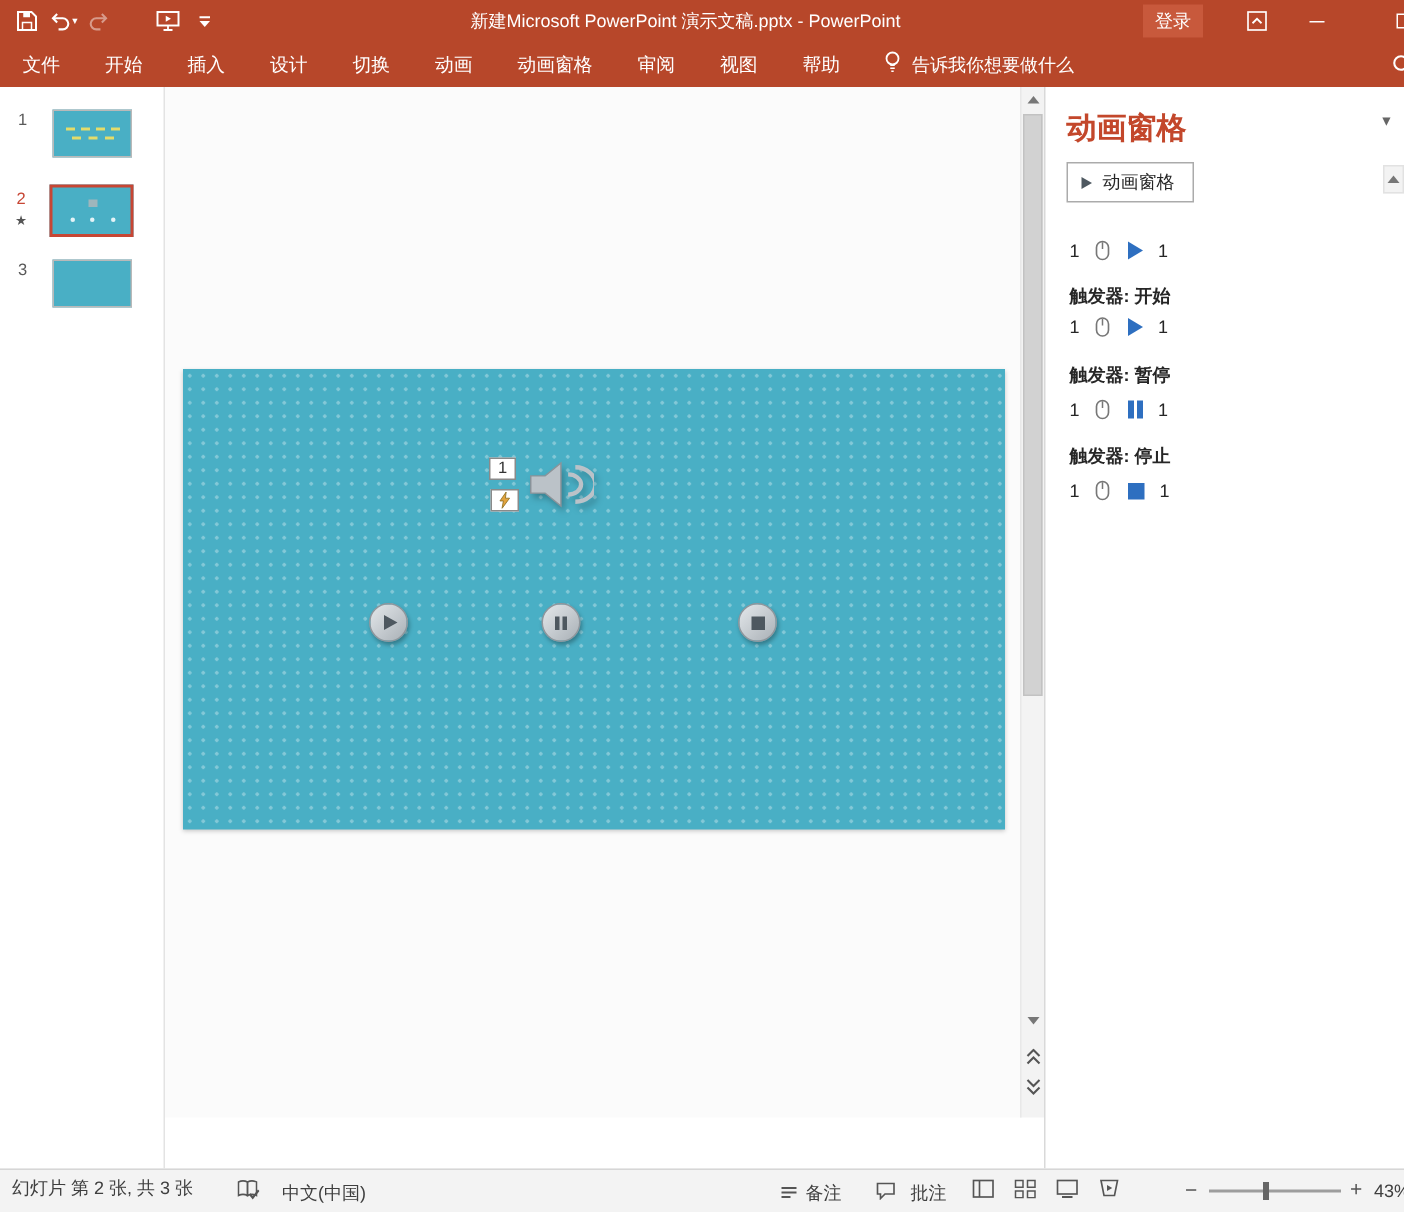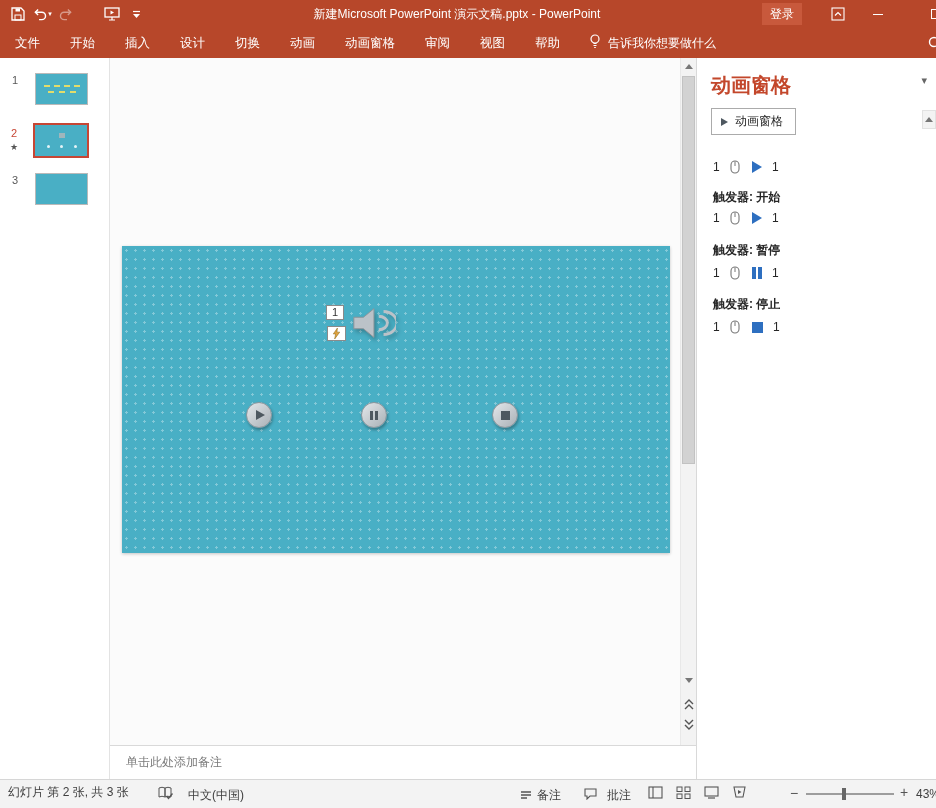--- a/index.html
+++ b/index.html
@@ -322,23 +322,20 @@
             <line x1="5" y1="1.5" x2="5" y2="6" stroke="#777" stroke-width="1"></line>
           </svg>
       </span>
       <span class="gwrap">
           <span class="g-stop"></span>
         </span>
       <span class="ap-count">1</span>
     </div>
   </div>
 
-  <div class="notes">
-    <span>单击此处添加备注</span>
-  </div>
 
   <div class="statusbar">
     <span class="abs st-counter">幻灯片 第 2 张, 共 3 张</span>
     <span class="abs st-spell">
       <svg width="15" height="15" viewBox="0 0 15 15">
           <path d="M1 2 q3 -1.5 6 0 v9 q-3 -1.5 -6 0 z" fill="none" stroke="#555" stroke-width="1"></path>
           <path d="M13 2 q-3 -1.5 -6 0 v9 q3 -1.5 6 0 z" fill="none" stroke="#555" stroke-width="1"></path>
           <path d="M8.5 10 l2 2.5 l4 -5" fill="none" stroke="#555" stroke-width="1.4"></path>
         </svg>
     </span>

